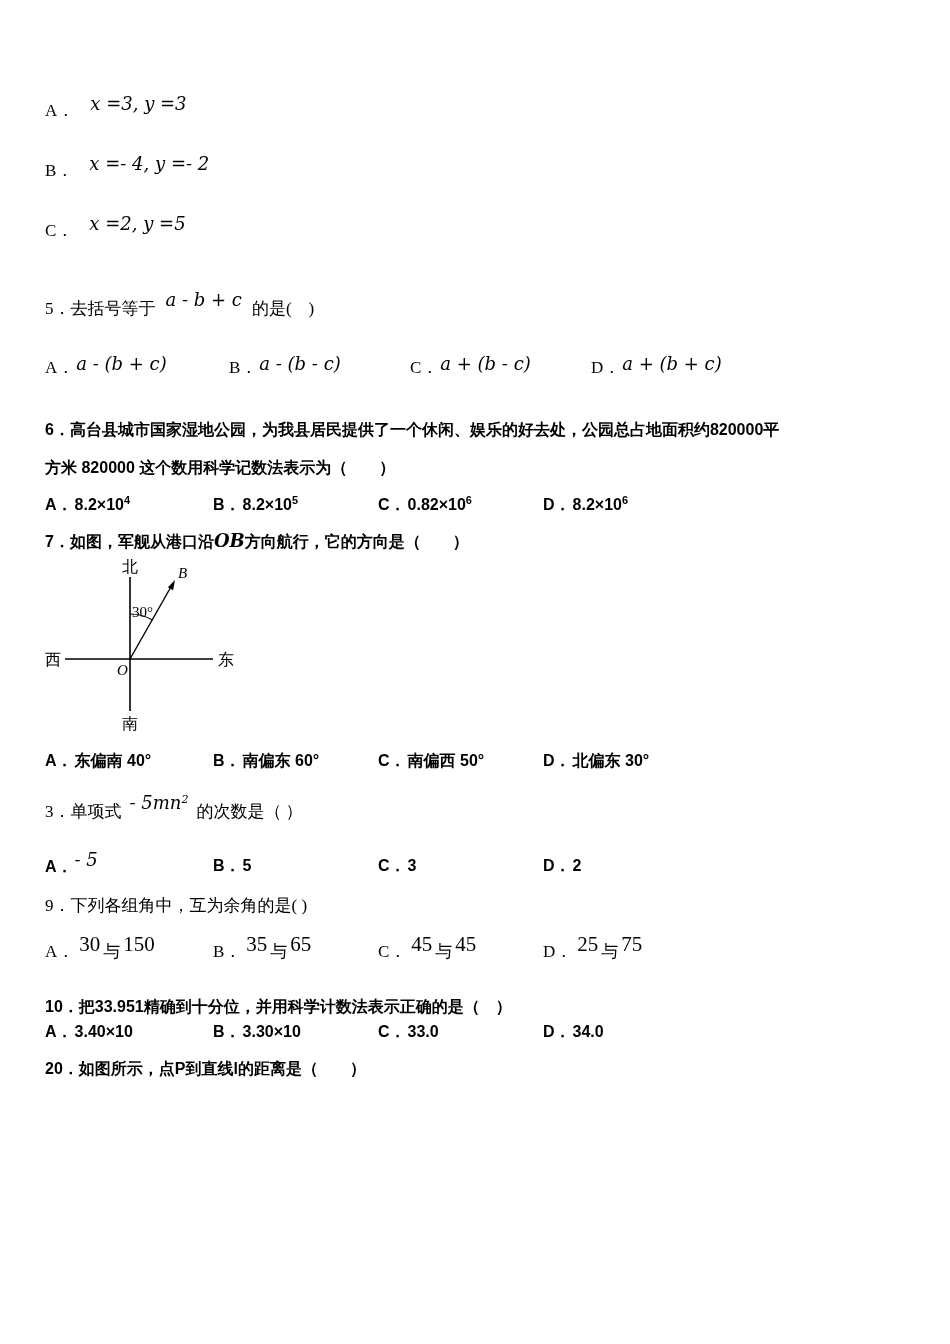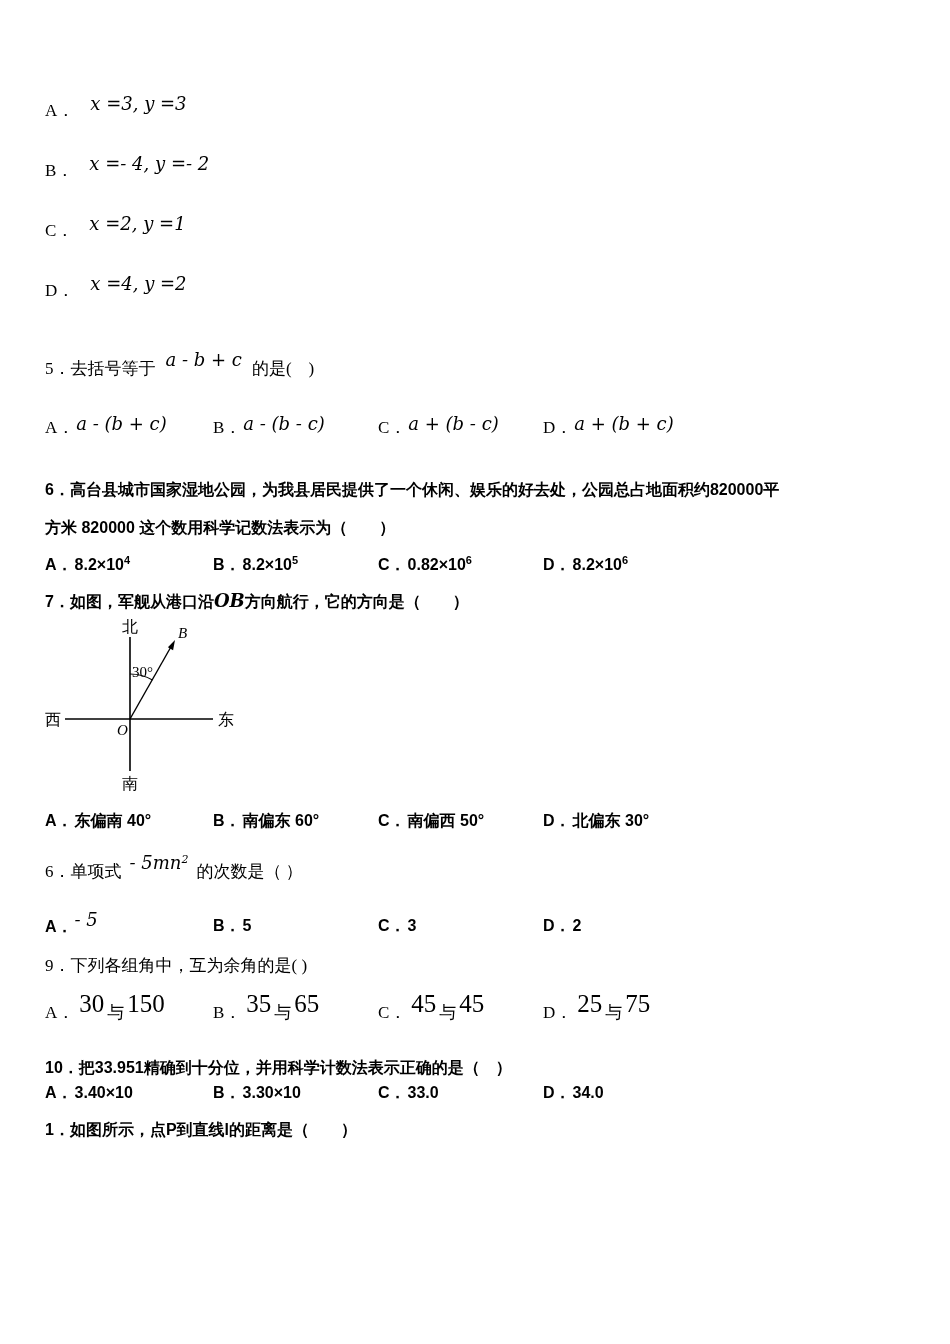--- a/index.html
+++ b/index.html
@@ -19,63 +19,60 @@
   .q4opt { line-height: 24px; margin-bottom: 35px; }
   .q4opt .math { margin-left: 16px; }
 
   .qtitle { line-height: 24px; }
   .q5-title { margin-top: 50px; line-height: 30px; }
   .q5-title .math { margin: 0 10px; }
 
   .opts { display: grid; grid-template-columns: 168px 165px 165px 1fr; line-height: 24px; }
   .opts .lbl { margin-right: 2px; }
 
-  .q5-opts { margin-top: 30px; line-height: 26px; }
+  .q5-opts { margin-top: 30px; line-height: 26px; gap: 16px; }
   .q5-opts .math { position: relative; top: -3px; }
 
   .q6-text { margin-top: 30px; line-height: 38px; }
   .q6-opts { line-height: 26px; }
   .sup { font-size: 11px; vertical-align: 6px; }
 
   .q7-title { margin-top: 10px; line-height: 26px; }
   .q7-title .math { font-weight: bold; }
   .figure { margin-top: 4px; display: block; }
   .q7-opts { margin-top: 12px; }
 
   .q8-title { margin-top: 20px; line-height: 30px; }
   .q8-title .math { margin: 0 8px; }
   .q8-opts { margin-top: 26px; line-height: 26px; }
 
   .q9-title { margin-top: 14px; }
   .q9-opts { margin-top: 18px; line-height: 28px; }
-  .num9 { font-size: 25px; position: relative; top: -6px; margin: 0 3px; }
+  .num9 { font-size: 21px; position: relative; top: -6px; margin: 0 3px; }
 
   .q10-title { margin-top: 28px; line-height: 26px; }
   .q10-opts { margin-top: 0; }
   .q11-title { margin-top: 12px; line-height: 26px; }
 
   svg text { font-family: "Liberation Serif", "DejaVu Serif", serif; }
 </style>
 </head>
 <body>
 
 <div class="page">
   <div class="content">
 
     <div class="q4opt">
       <span class="lbl">A．</span><span class="math r6">x =3, y =3</span>
     </div>
     <div class="q4opt">
       <span class="lbl">B．</span><span class="math r6">x =- 4, y =- 2</span>
     </div>
     <div class="q4opt">
-      <span class="lbl">C．</span><span class="math r6">x =2, y =1</span>
-    </div>
-    <div class="q4opt">
-      <span class="lbl">D．</span><span class="math r6">x =4, y =2</span>
+      <span class="lbl">C．</span><span class="math r6">x =2, y =5</span>
     </div>
 
     <div class="qtitle q5-title">
       <span>5．去括号等于</span><span class="math r8">a - b + c</span><span>的是(　)</span>
     </div>
     <div class="opts q5-opts">
       <div><span class="lbl">A．</span><span class="math">a - (b + c)</span></div>
       <div><span class="lbl">B．</span><span class="math">a - (b - c)</span></div>
       <div><span class="lbl">C．</span><span class="math">a + (b - c)</span></div>
       <div><span class="lbl">D．</span><span class="math">a + (b + c)</span></div>
@@ -109,21 +106,21 @@
     </svg>
 
     <div class="opts q7-opts b">
       <div><span class="lbl">A．</span><span>东偏南 40°</span></div>
       <div><span class="lbl">B．</span><span>南偏东 60°</span></div>
       <div><span class="lbl">C．</span><span>南偏西 50°</span></div>
       <div><span class="lbl">D．</span><span>北偏东 30°</span></div>
     </div>
 
     <div class="qtitle q8-title">
-      <span>6．单项式</span><span class="math r8"><span>- 5mn</span><span class="sup">2</span></span><span>的次数是（ ）</span>
+      <span>3．单项式</span><span class="math r8"><span>- 5mn</span><span class="sup">2</span></span><span>的次数是（ ）</span>
     </div>
     <div class="opts q8-opts">
       <div><span class="lbl b">A．</span><span class="math r6">- 5</span></div>
       <div><span class="lbl b">B．</span><span class="b">5</span></div>
       <div><span class="lbl b">C．</span><span class="b">3</span></div>
       <div><span class="lbl b">D．</span><span class="b">2</span></div>
     </div>
 
     <div class="qtitle q9-title">9．下列各组角中，互为余角的是( )</div>
     <div class="opts q9-opts">
@@ -134,16 +131,16 @@
     </div>
 
     <div class="qtitle q10-title b">10．把33.951精确到十分位，并用科学计数法表示正确的是（　）</div>
     <div class="opts q10-opts b">
       <div><span class="lbl">A．</span><span>3.40×10</span></div>
       <div><span class="lbl">B．</span><span>3.30×10</span></div>
       <div><span class="lbl">C．</span><span>33.0</span></div>
       <div><span class="lbl">D．</span><span>34.0</span></div>
     </div>
 
-    <div class="qtitle q11-title b">1．如图所示，点P到直线l的距离是（　　）</div>
+    <div class="qtitle q11-title b">20．如图所示，点P到直线l的距离是（　　）</div>
 
   </div>
 </div>
 
 </body></html>

